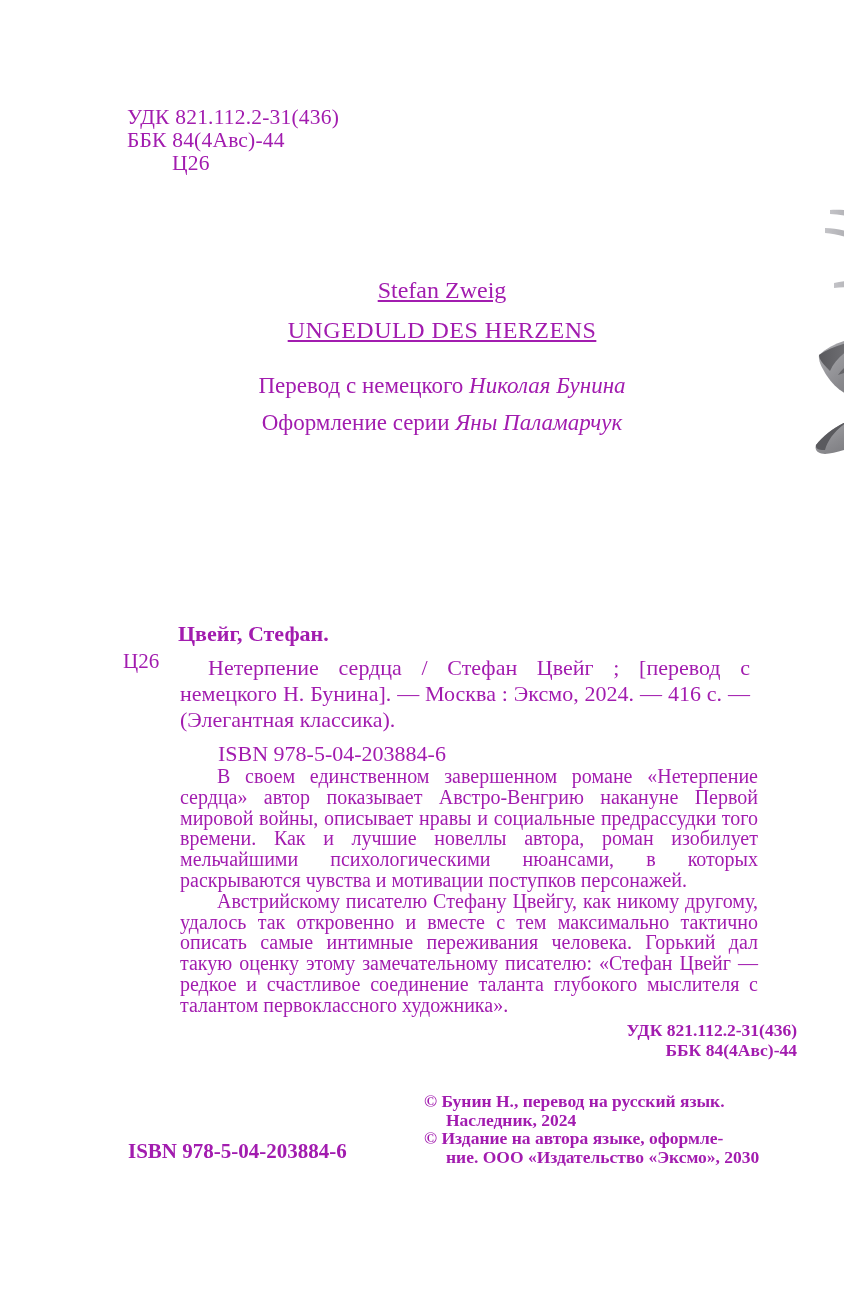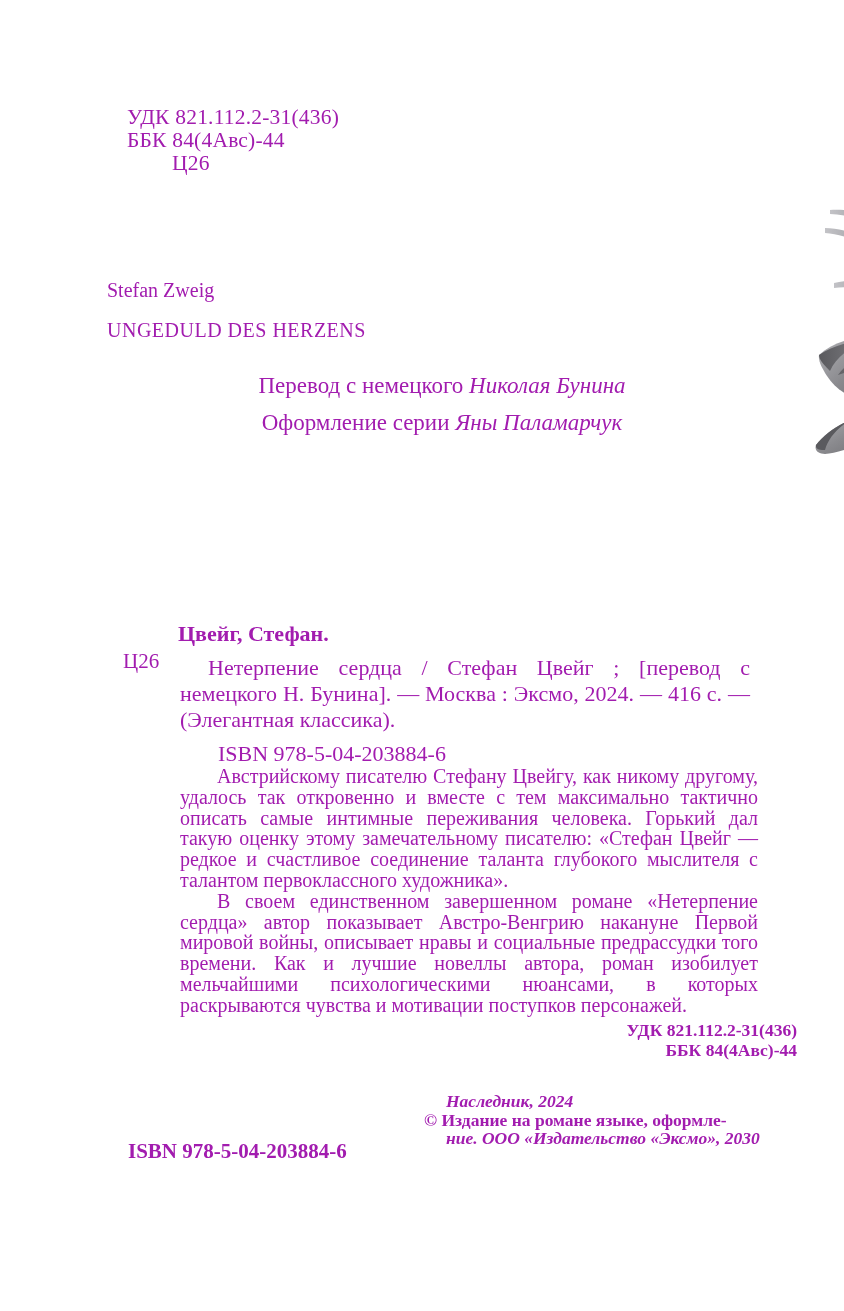--- a/index.html
+++ b/index.html
@@ -16,21 +16,21 @@
   
   .top-codes {
     position: absolute; left: 127px; top: 106px;
     font-size: 21.5px; line-height: 23px; letter-spacing: 0.2px;
   }
   .top-codes .indent { padding-left: 45px; }
 
   
   .title-block {
     position: absolute; left: 107px; top: 276px; width: 670px;
-    font-size: 20px; line-height: 28px;
+    text-align: center; font-size: 24px; line-height: 28px; text-decoration: underline;
   }
   .title-block .book-title { letter-spacing: 0.5px; margin-top: 12px; }
 
   
   .credit-row {
     position: absolute; left: 107px; width: 670px;
     text-align: center; font-size: 23px; line-height: 25.5px;
   }
   .credit-1 { top: 373px; }
   .credit-2 { top: 410px; }
@@ -64,21 +64,21 @@
     position: absolute; right: 87px; top: 1021px;
     text-align: right; font-weight: bold;
     font-size: 17.5px; line-height: 19.5px;
   }
 
   
   .copyright {
     position: absolute; left: 424px; top: 1092px; width: 350px;
     font-weight: bold; font-size: 17.5px; line-height: 18.6px;
   }
-  .copyright .cont { padding-left: 22px; font-style: italic; }
+  .copyright .cont { padding-left: 22px; }
 
   
   .bottom-isbn {
     position: absolute; left: 128px; top: 1139px;
     font-weight: bold; font-size: 21px;
   }
 </style>
 </head>
 <body>
 
@@ -140,30 +140,31 @@
 
   <div class="margin-code">Ц26</div>
 
   <div class="catalog">
     <div class="heading">Цвейг, Стефан.</div>
     <p class="descr">Нетерпение сердца / Стефан Цвейг ; [перевод с немецкого Н. Бунина]. — Москва : Эксмо, 2024. — 416 с. — (Элегантная классика).</p>
     <div class="isbn">ISBN 978-5-04-203884-6</div>
   </div>
 
   <div class="annotation">
+    <p>В своем единственном завершенном романе «Нетерпение сердца» автор показывает Австро-Венгрию накануне Первой мировой войны, описывает нравы и социальные предрассудки того времени. Как и лучшие новеллы автора, роман изобилует мельчайшими психологическими нюансами, в которых раскрываются чувства и мотивации поступков персонажей.</p>
     <p>Австрийскому писателю Стефану Цвейгу, как никому другому, удалось так откровенно и вместе с тем максимально тактично описать самые интимные переживания человека. Горький дал такую оценку этому замечательному писателю: «Стефан Цвейг — редкое и счастливое соединение таланта глубокого мыслителя с талантом первоклассного художника».</p>
-    <p>В своем единственном завершенном романе «Нетерпение сердца» автор показывает Австро-Венгрию накануне Первой мировой войны, описывает нравы и социальные предрассудки того времени. Как и лучшие новеллы автора, роман изобилует мельчайшими психологическими нюансами, в которых раскрываются чувства и мотивации поступков персонажей.</p>
   </div>
 
   <div class="bottom-codes">
     <div>УДК 821.112.2-31(436)</div>
     <div>ББК 84(4Авс)-44</div>
   </div>
 
   <div class="copyright">
+    <div>© Бунин Н., перевод на русский язык.</div>
     <div class="cont">Наследник, 2024</div>
-    <div>© Издание на романе языке, оформле-</div>
+    <div>© Издание на автора языке, оформле-</div>
     <div class="cont">ние. ООО «Издательство «Эксмо», 2030</div>
   </div>
 
   <div class="bottom-isbn">ISBN 978-5-04-203884-6</div>
 
 </div>
 
 </body></html>

